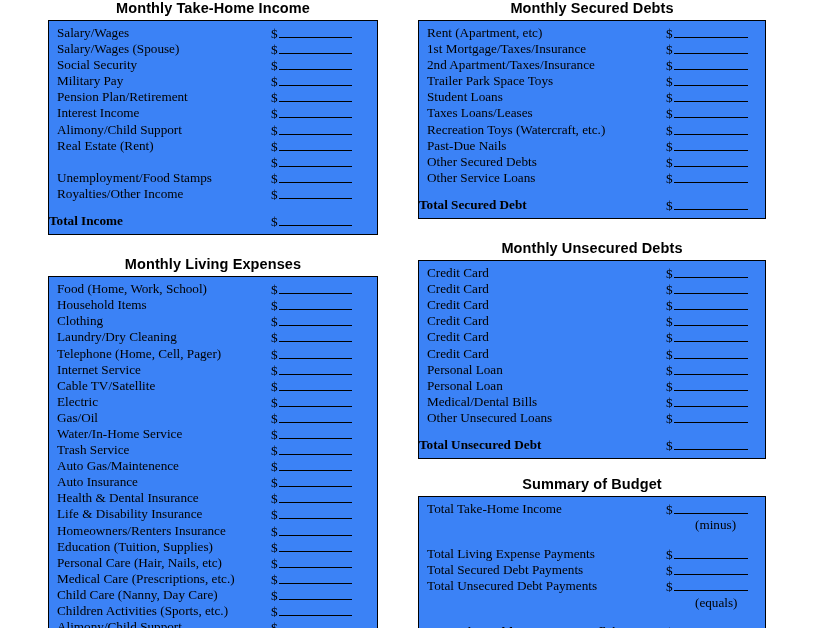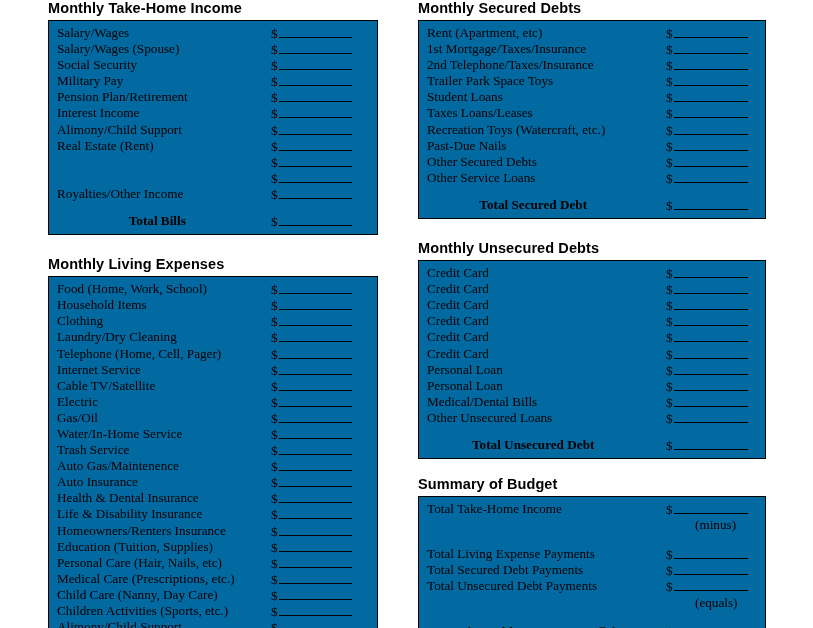--- a/index.html
+++ b/index.html
@@ -31,52 +31,52 @@
   }
   .col-left  { left: 48px;  width: 330px; }
   .col-right { left: 418px; width: 348px; }
 
   
   .sec-head {
     font-family: "Liberation Sans", "DejaVu Sans", sans-serif;
     font-weight: bold;
     font-size: 14.5px;
     line-height: 17px;
+    text-align: center;
     letter-spacing: 0.1px;
     color: #000;
     padding-bottom: 3px;
     white-space: nowrap;
   }
 
   
   .box {
     border: 1.6px solid #000;
     box-sizing: border-box;
     padding: 4px 0 5px 0;
-    background: #0369a1;
+    background: #3b82f6;
   }
 
   
   .row {
     display: flex;
     align-items: baseline;
     height: 16.1px;
     font-size: 13.2px;
     line-height: 16.1px;
     white-space: nowrap;
   }
   .row .label {
     padding-left: 8px;
     flex: 0 0 auto;
   }
   .row.total .label {
     font-weight: bold;
     padding-left: 0;
     width: 100%;
-    text-align: center;
     box-sizing: border-box;
     padding-right: 34%;
   }
 
   
   .amt {
     position: absolute;
     display: flex;
     align-items: baseline;
   }
@@ -184,36 +184,37 @@
               <span class="blank"></span>
             </span>
           </div>
           <div class="row">
             <span class="amt">
               <span class="dollar">$</span>
               <span class="blank"></span>
             </span>
           </div>
           <div class="row">
+            <span class="label">Unemployment/Food Stamps</span>
             <span class="amt">
               <span class="dollar">$</span>
               <span class="blank"></span>
             </span>
           </div>
           <div class="row">
             <span class="label">Royalties/Other Income</span>
             <span class="amt">
               <span class="dollar">$</span>
               <span class="blank"></span>
             </span>
           </div>
         </div>
       <div class="spacer"></div>
       <div class="row total">
-        <span class="label">Total Bills</span>
+        <span class="label">Total Income</span>
         <span class="amt">
           <span class="dollar">$</span>
           <span class="blank"></span>
         </span>
       </div>
     </div>
 
     <div class="gap"></div>
 
     <div class="sec-head">Monthly Living Expenses</div>
@@ -391,21 +392,21 @@
             </span>
           </div>
           <div class="row">
             <span class="label">1st Mortgage/Taxes/Insurance</span>
             <span class="amt">
               <span class="dollar">$</span>
               <span class="blank"></span>
             </span>
           </div>
           <div class="row">
-            <span class="label">2nd Telephone/Taxes/Insurance</span>
+            <span class="label">2nd Apartment/Taxes/Insurance</span>
             <span class="amt">
               <span class="dollar">$</span>
               <span class="blank"></span>
             </span>
           </div>
           <div class="row">
             <span class="label">Trailer Park Space Toys</span>
             <span class="amt">
               <span class="dollar">$</span>
               <span class="blank"></span>

